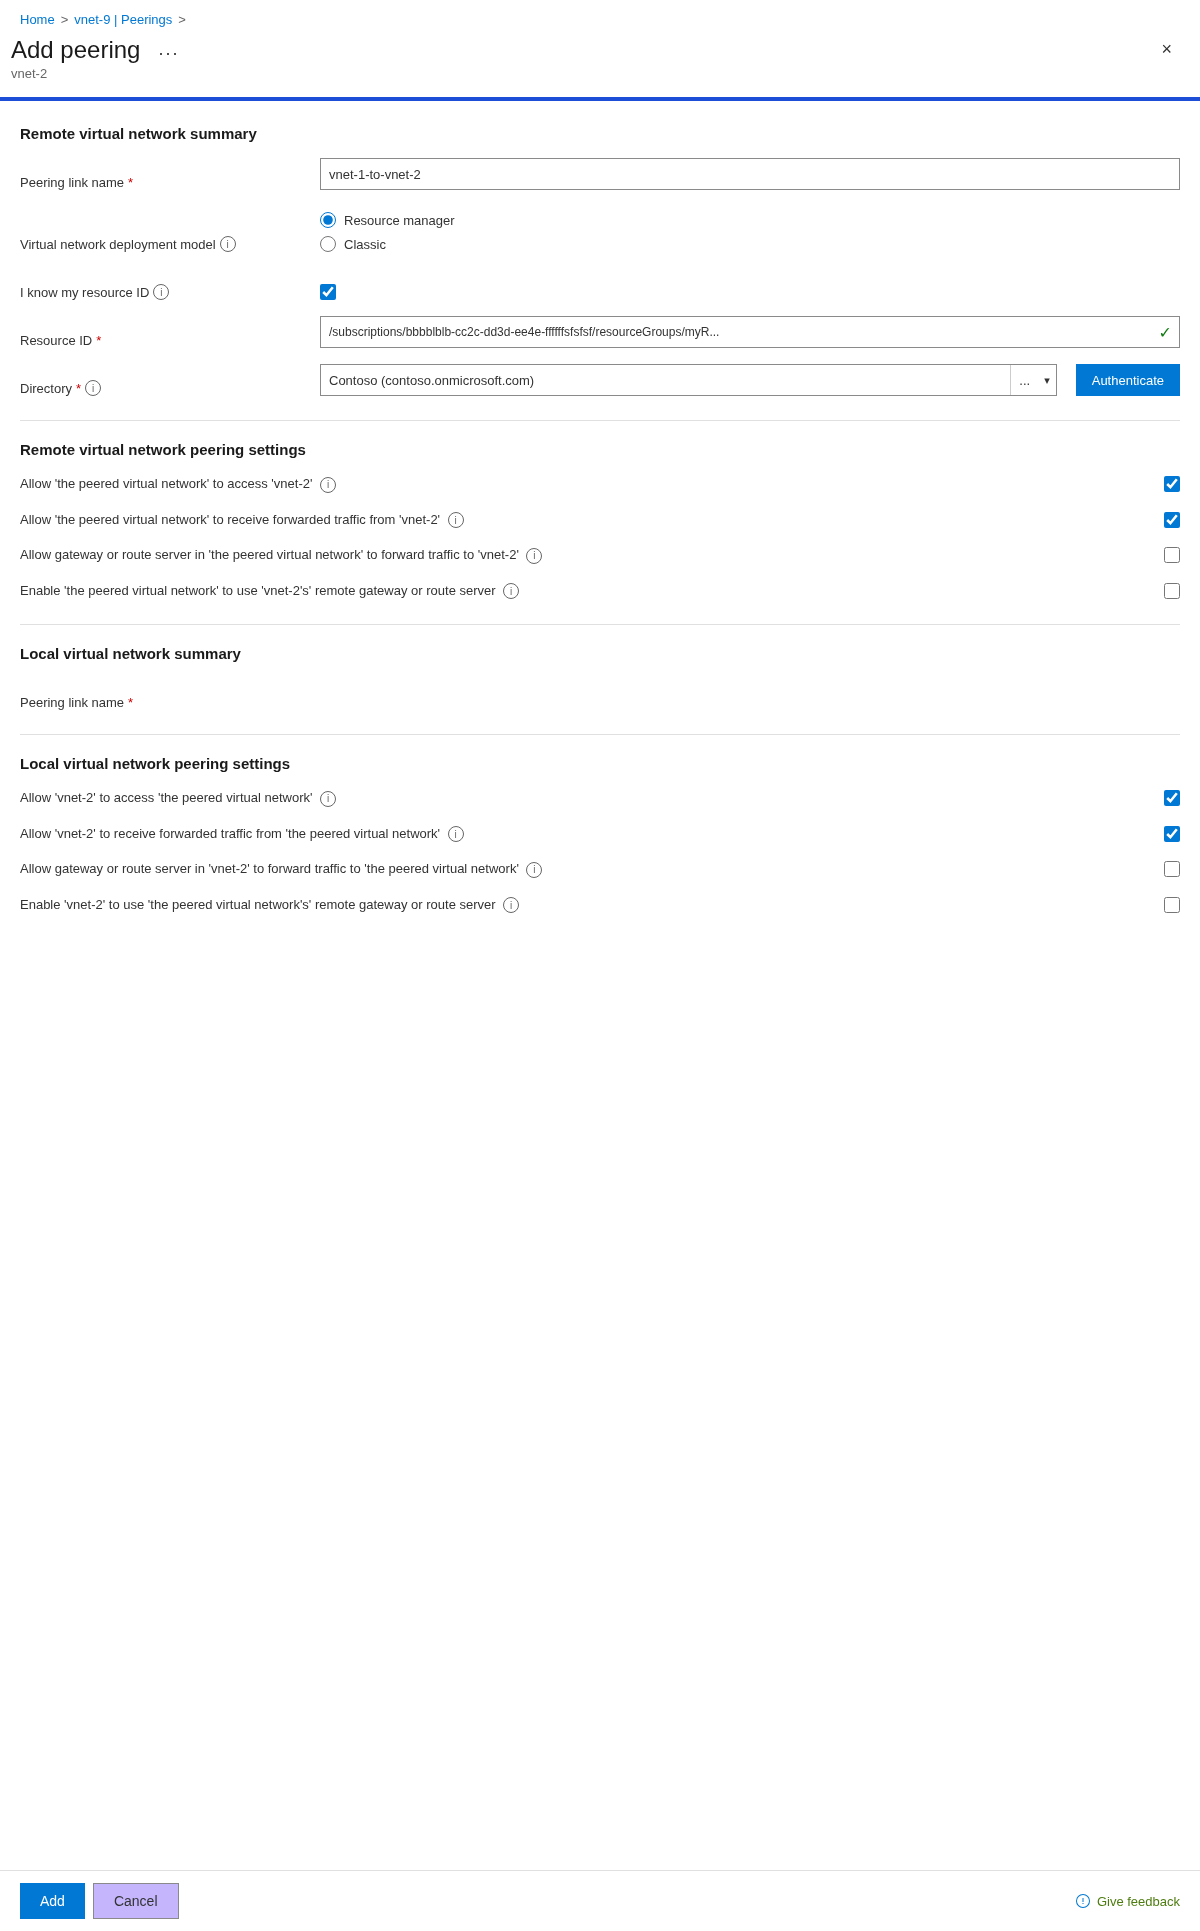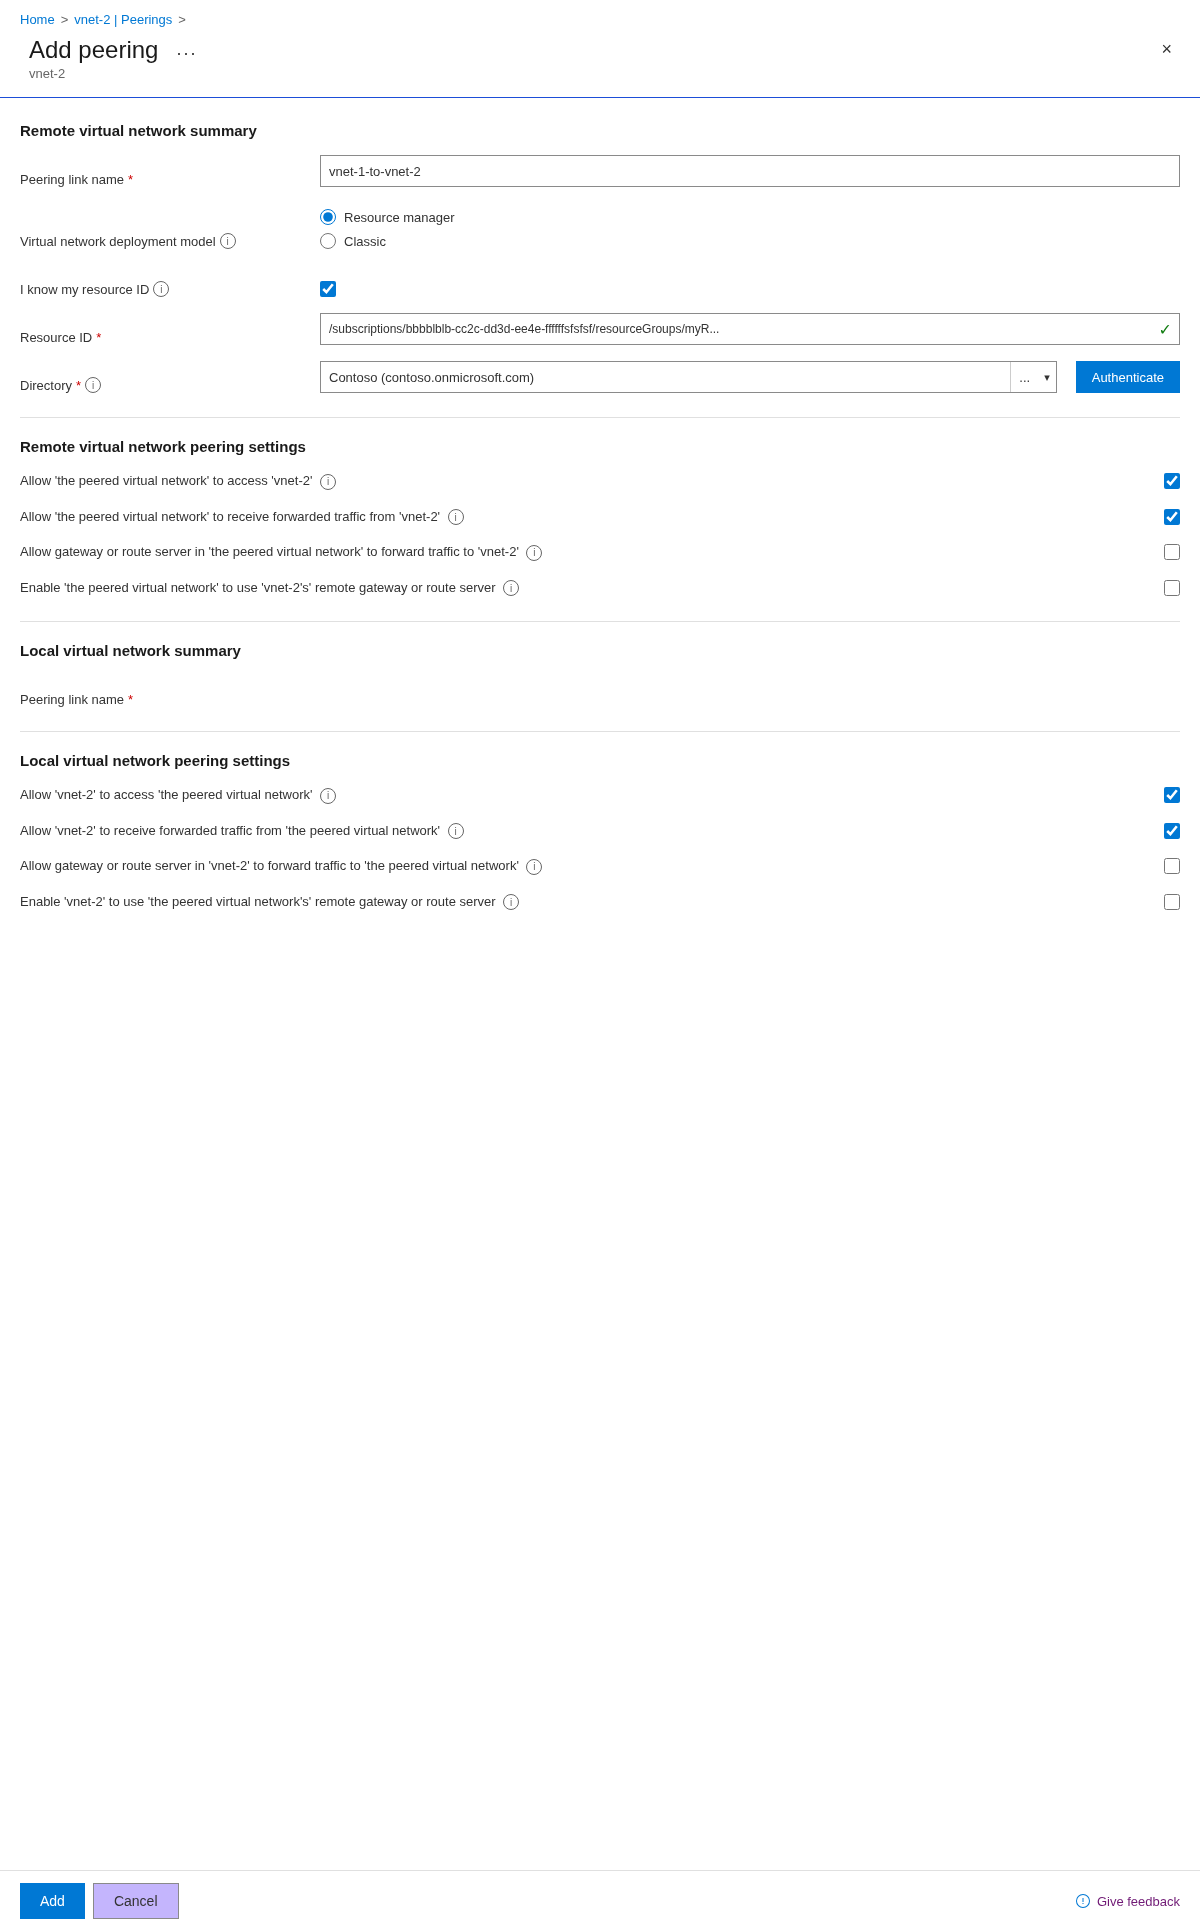--- a/index.html
+++ b/index.html
@@ -26,22 +26,22 @@
       text-decoration: none;
       cursor: pointer;
     }
     .breadcrumb-sep {
       color: #666;
       margin: 0 2px;
     }
 
     
     .page-header {
-      padding: 0 20px 16px 29px;
-      border-bottom: 1px solid #1d4ed8;
+      padding: 0 20px 16px 11px;
+      border-bottom: 4px solid #1d4ed8;
     }
     .page-title-row {
       display: flex;
       align-items: center;
       justify-content: space-between;
     }
     .page-title {
       font-size: 24px;
       font-weight: 300;
       color: #1a1a1a;
@@ -290,21 +290,21 @@
       border: 1px solid #8a8a8a;
       padding: 6px 20px;
       font-size: 14px;
       cursor: pointer;
       height: 36px;
     }
     .feedback-link {
       display: flex;
       align-items: center;
       gap: 6px;
-      color: #701a75;
+      color: #4d7c0f;
       font-size: 13px;
       cursor: pointer;
       text-decoration: none;
     }
 
     .spacer { height: 80px; }
     .ps-row {
       display: flex;
       align-items: flex-start;
       margin-bottom: 16px;
@@ -324,21 +324,21 @@
       accent-color: #0078d4;
       cursor: pointer;
     }
   </style>
 </head>
 <body>
 
 <div class="breadcrumb">
   <a class="breadcrumb-link">Home</a>
   <span class="breadcrumb-sep">&gt;</span>
-  <a class="breadcrumb-link">vnet-2 | Peerings</a>
+  <a class="breadcrumb-link">vnet-9 | Peerings</a>
   <span class="breadcrumb-sep">&gt;</span>
 </div>
 
 <div class="page-header">
   <div class="page-title-row">
     <div style="display:flex; align-items:center; gap:10px;">
       <h1 class="page-title">Add peering</h1>
       <button class="ellipsis-btn">...</button>
     </div>
     <button class="close-btn">×</button>

